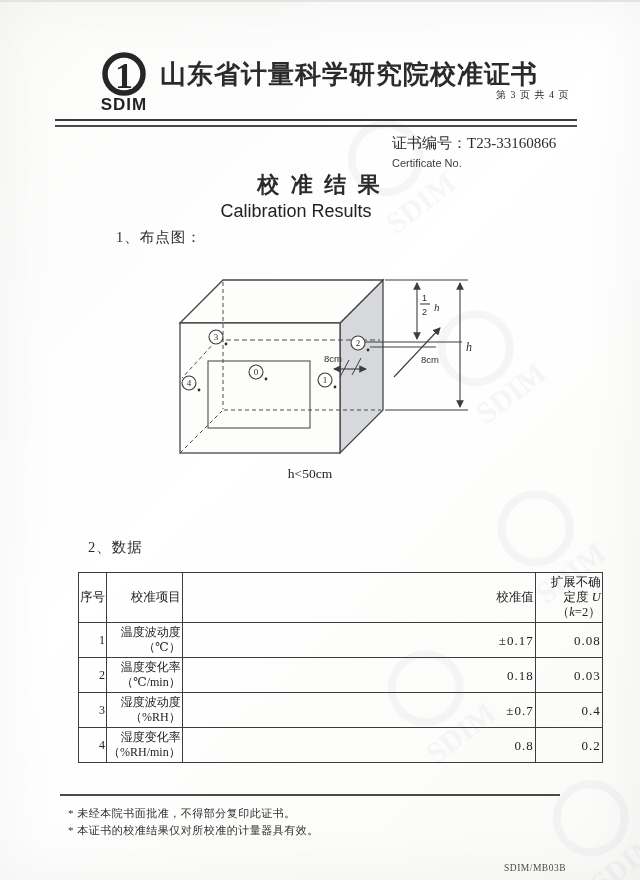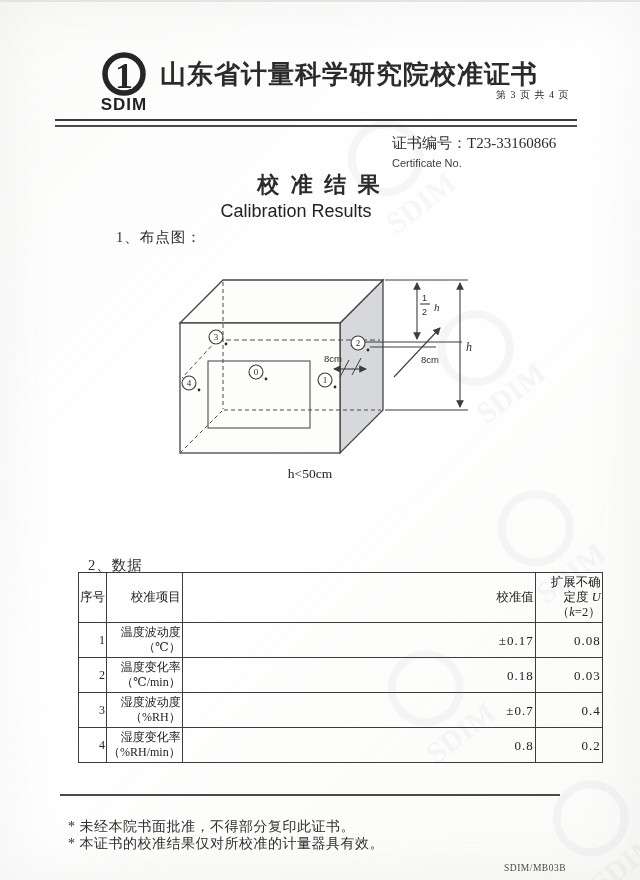--- a/index.html
+++ b/index.html
@@ -22,35 +22,35 @@
                border-top:2.5px solid #3a3a3a;border-bottom:2px solid #4a4a4a;}
   .cert-line{left:392px;top:134px;font-size:15px;white-space:nowrap;}
   .cert-en{left:392px;top:157px;font-size:11px;color:#3d3d3d;
            font-family:"Liberation Sans","DejaVu Sans",sans-serif;}
   .results-title{left:0;top:170px;width:640px;text-align:center;font-size:22px;
                  font-weight:bold;letter-spacing:3px;}
   .results-sub{left:0;top:201px;width:592px;text-align:center;font-size:18px;color:#222;
                font-family:"Liberation Sans","DejaVu Sans",sans-serif;}
   .sec-label{font-size:14.5px;letter-spacing:1px;}
   .sec1{left:88px;top:228px;margin-left:28px;}
-  .sec2{left:88px;top:538px;margin-top:18px;}
+  .sec2{left:88px;top:538px;}
   .diagram{left:130px;top:256px;}
   
   .tblwrap{left:78px;top:572px;}
   table.data{border-collapse:collapse;table-layout:fixed;background:transparent;}
   table.data td{border:1.3px solid #3c3c3c;text-align:right;vertical-align:middle;
                 font-size:12px;line-height:15px;padding:2px 1px;color:#222;}
   table.data td.val{font-size:13px;letter-spacing:1px;}
   td.c-no{width:25px;}  td.c-item{width:67px;} td.c-val{width:350px;} td.c-unc{width:64px;}
   tr.hdr td{height:44px;font-size:12.5px;}
   tr.r td{height:29px;}
   .it{font-style:italic;font-family:"Liberation Serif","DejaVu Serif",serif;}
   
   .foot-rule{left:60px;top:794px;width:500px;height:0;border-top:2px solid #4a4a4a;}
-  .footnote{left:68px;font-size:14px;letter-spacing:0.5px;color:#2e2e2e;white-space:nowrap;margin-top:12px;}
+  .footnote{left:68px;font-size:11px;letter-spacing:0.5px;color:#2e2e2e;white-space:nowrap;}
   .fn1{top:806px;} .fn2{top:823px;}
   .form-code{left:504px;top:843px;font-size:9.5px;color:#4c4c4c;letter-spacing:0.5px;margin-top:20px;}
   .scan-edge-top{left:0;top:0;width:640px;height:2px;background:#e3e3e0;}
 </style>
 </head>
 <body>
 
 <div class="page">
   <div class="scan-edge-top abs"></div>
 

